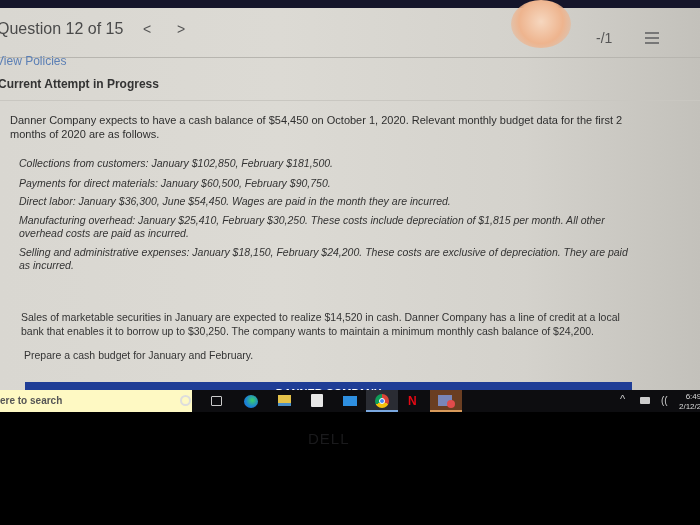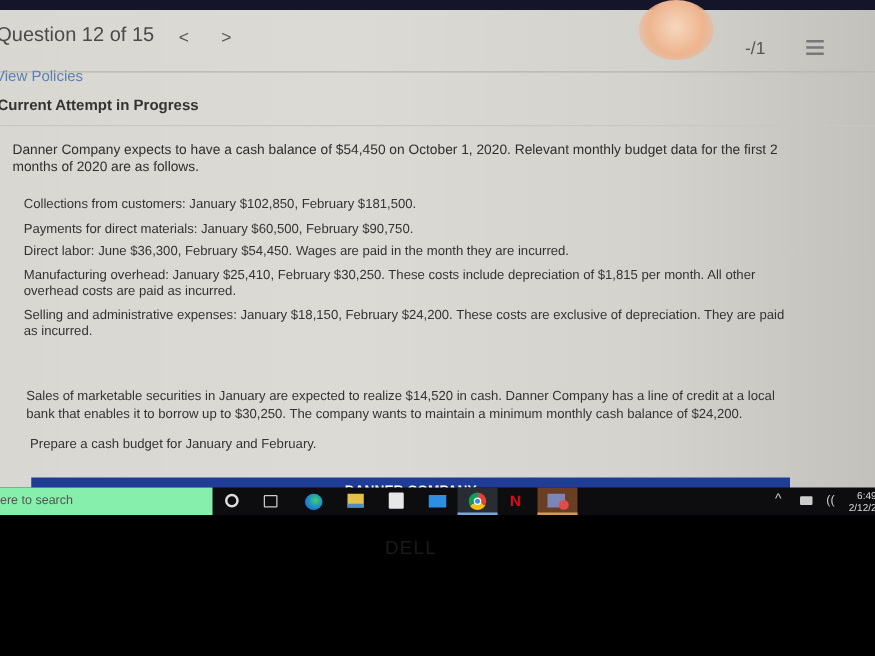--- a/index.html
+++ b/index.html
@@ -20,33 +20,33 @@
     .nav-prev { left: 143px; } .nav-next { left: 177px; }
     .score { position: absolute; left: 596px; top: 22px; font-size: 14px; color: #555; }
     .list-icon { position: absolute; left: 645px; top: 24px; width: 14px; height: 14px; }
     .list-icon span { display: block; height: 2px; background: #777; margin-bottom: 3px; }
 
     .policies { position: absolute; left: -4px; top: 46px; font-size: 12px; color: #5b7fb5; cursor: pointer; }
     .attempt { position: absolute; left: -2px; top: 69px; font-size: 12px; color: #333; font-weight: bold; }
 
     .panel { position: absolute; left: 0; top: 92px; width: 700px; height: 290px; border-top: 1px solid #c9c7c1; }
     .intro { position: absolute; left: 10px; top: 12px; width: 620px; font-size: 11px; line-height: 14px; color: #2e2e2e; }
-    .facts { position: absolute; left: 19px; top: 56px; width: 620px; font-size: 10.5px; line-height: 13.5px; color: #333; }
+    .facts { position: absolute; left: 19px; top: 56px; width: 620px; font-size: 10.5px; line-height: 13.5px; color: #333; font-style: italic; }
     .facts .item { margin-bottom: 6px; }
     .facts .item.tight { margin-bottom: 5px; }
     .para2 { position: absolute; left: 21px; top: 210px; width: 600px; font-size: 10.5px; line-height: 13.5px; color: #333; }
     .prompt { position: absolute; left: 24px; top: 248px; font-size: 10.5px; color: #333; }
     .cursor-icon { position: absolute; left: 309px; top: 282px; width: 10px; height: 14px; }
 
     .company-bar { position: absolute; left: 25px; top: 374px; width: 607px; height: 18px; background: #1f3d96;
                    color: #fff; font-weight: bold; font-size: 11px; text-align: center; line-height: 22px; }
 
     .taskbar { position: absolute; left: 0; top: 390px; width: 700px; height: 22px; background: #0d0d10; }
-    .search { position: absolute; left: 0; top: 0; width: 170px; height: 22px; background: #86efac; color: #555;
-              font-size: 10px; line-height: 22px; padding-left: 0; }
+    .search { position: absolute; left: 0; top: 0; width: 192px; height: 22px; background: #fef9c3; color: #555;
+              font-size: 10px; line-height: 22px; padding-left: 0; font-weight: bold; }
     .tb-icon { position: absolute; top: 3px; width: 16px; height: 16px; }
     .cortana { left: 180px; top: 5px; width: 11px; height: 11px; border: 2px solid #ddd; border-radius: 50%; }
     .taskview { left: 211px; top: 6px; width: 11px; height: 10px; border: 1.5px solid #ccc; border-radius: 1px; }
     .edge { left: 244px; top: 5px; width: 14px; height: 13px; border-radius: 50%; background: radial-gradient(circle at 60% 40%, #3bd06a 0%, #1b7fd6 60%); }
     .files { left: 278px; top: 5px; width: 13px; height: 11px; background: #e3c14a; border-bottom: 3px solid #4a8fc8; }
     .store { left: 311px; top: 4px; width: 12px; height: 13px; background: #e7e7e7; border-radius: 1px; }
     .mail { left: 343px; top: 6px; width: 14px; height: 10px; background: #2e8fe0; }
     .chrome-wrap { left: 366px; top: 0; width: 32px; height: 22px; background: #2a2c33; border-bottom: 2px solid #7aa8e0; }
     .chrome { left: 375px; top: 4px; width: 14px; height: 14px; border-radius: 50%;
               background: conic-gradient(#db4437 0 33%, #f4c20d 0 66%, #0f9d58 0); }
@@ -83,21 +83,21 @@
   </div>
 
   <span class="policies">View Policies</span>
   <span class="attempt">Current Attempt in Progress</span>
 
   <div class="panel">
     <p class="intro">Danner Company expects to have a cash balance of $54,450 on October 1, 2020. Relevant monthly budget data for the first 2 months of 2020 are as follows.</p>
     <div class="facts">
       <p class="item">Collections from customers: January $102,850, February $181,500.</p>
       <p class="item tight">Payments for direct materials: January $60,500, February $90,750.</p>
-      <p class="item tight">Direct labor: June $36,300, February $54,450. Wages are paid in the month they are incurred.</p>
+      <p class="item tight">Direct labor: January $36,300, June $54,450. Wages are paid in the month they are incurred.</p>
       <p class="item tight">Manufacturing overhead: January $25,410, February $30,250. These costs include depreciation of $1,815 per month. All other overhead costs are paid as incurred.</p>
       <p class="item">Selling and administrative expenses: January $18,150, February $24,200. These costs are exclusive of depreciation. They are paid as incurred.</p>
     </div>
     <svg class="cursor-icon" viewBox="0 0 10 14">
       <path d="M1 1 L1 11 L3.5 8.5 L5.5 13 L7 12.3 L5 8 L8.5 8 Z" fill="#f5f5f5" stroke="#888" stroke-width="0.8"></path>
     </svg>
     <p class="para2">Sales of marketable securities in January are expected to realize $14,520 in cash. Danner Company has a line of credit at a local bank that enables it to borrow up to $30,250. The company wants to maintain a minimum monthly cash balance of $24,200.</p>
     <p class="prompt">Prepare a cash budget for January and February.</p>
   </div>
 

